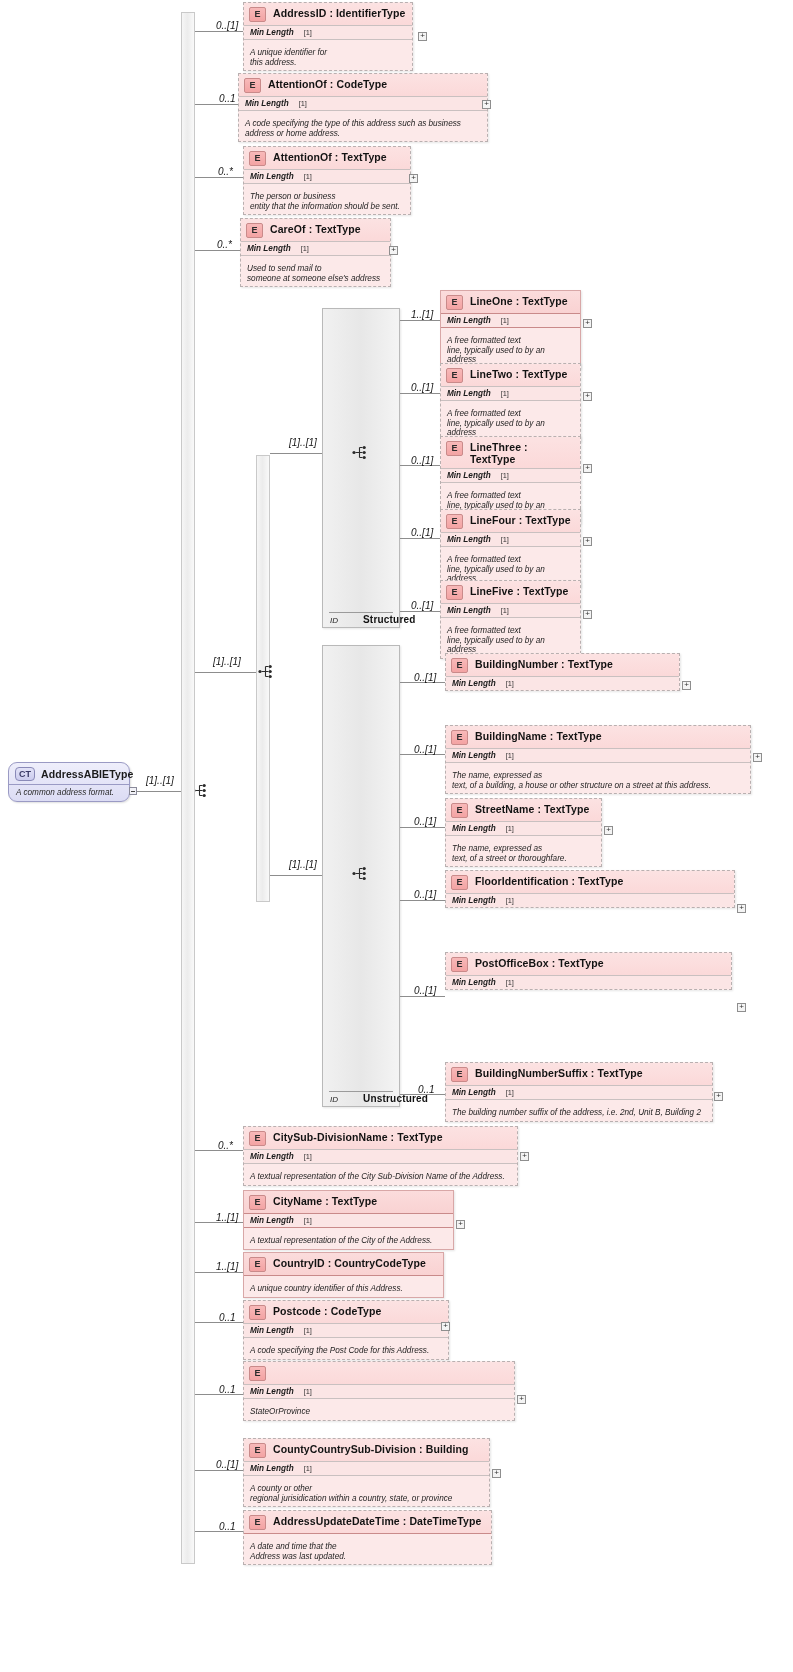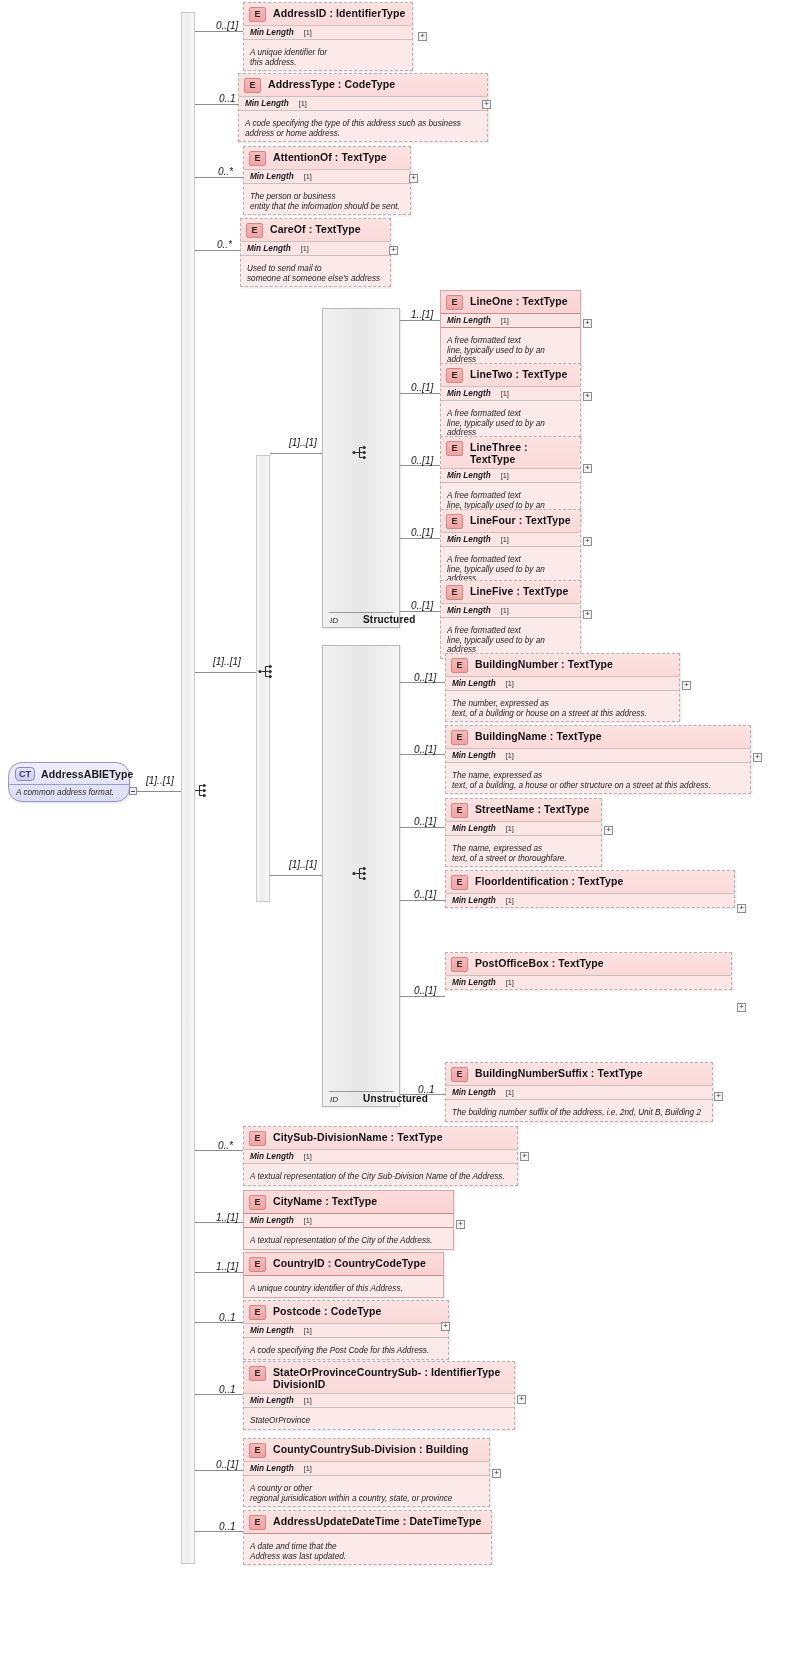--- a/index.html
+++ b/index.html
@@ -1,20 +1,20 @@
 <!DOCTYPE html>
 <html><head>
 <meta charset="utf-8">
 <style>
   html,body{margin:0;padding:0;background:#ffffff;}
   body{font-family:"Liberation Sans","DejaVu Sans",sans-serif;}
   #canvas{position:relative;width:793px;height:1672px;background:#fff;overflow:hidden;}
 
   
-  .ct-box{position:absolute;border:1px solid #9a9ac4;border-radius:14px;
+  .ct-box{position:absolute;border:1px solid #9a9ac4;border-radius:9px;
           background:linear-gradient(to bottom,#eeeefb,#dcdcf4);
           box-shadow:1px 1px 2px rgba(0,0,0,.13);}
   .ct-head{display:flex;align-items:center;gap:6px;padding:4px 8px 3px 6px;}
   .ct-badge{display:inline-block;border:1px solid #8a8ab8;border-radius:4px;
             background:linear-gradient(to bottom,#e2e2f7,#ccccee);
             font-size:9px;font-weight:bold;color:#3a3a66;padding:1px 3px;line-height:10px;}
   .ct-title{font-size:10.5px;font-weight:bold;color:#1b1b1b;letter-spacing:.1px;}
   .ct-doc{border-top:1px solid #9a9ac4;font-size:8.2px;font-style:italic;color:#2a2a2a;padding:3px 7px 4px 7px;}
 
   
@@ -145,21 +145,21 @@
     <div class="doc">A unique identifier for
 this address.</div>
   </div>
   <div class="plus" style="left:418px;top:32px;"></div>
 
   <div class="ln lnh" style="left:195px;top:104px;width:43px;"></div>
   <div class="card" style="left:219px;top:93px;">0..1</div>
   <div class="el opt" style="left:238px;top:73px;width:250px;">
     <div class="hdr">
       <span class="badge">E</span>
-      <span class="name">AddressType : CodeType</span>
+      <span class="name">AttentionOf : CodeType</span>
     </div>
     <div class="facet">
       <span class="fname">Min Length</span>
       <span class="fval">[1]</span>
     </div>
     <div class="doc">A code specifying the type of this address such as business
 address or home address.</div>
   </div>
   <div class="plus" style="left:482px;top:100px;"></div>
 
@@ -279,22 +279,20 @@
   <div class="card" style="left:414px;top:672px;">0..[1]</div>
   <div class="el opt" style="left:445px;top:653px;width:235px;">
     <div class="hdr">
       <span class="badge">E</span>
       <span class="name">BuildingNumber : TextType</span>
     </div>
     <div class="facet">
       <span class="fname">Min Length</span>
       <span class="fval">[1]</span>
     </div>
-    <div class="doc">The number, expressed as
-text, of a building or house on a street at this address.</div>
   </div>
   <div class="plus" style="left:682px;top:681px;"></div>
 
   <div class="ln lnh" style="left:400px;top:754px;width:45px;"></div>
   <div class="card" style="left:414px;top:744px;">0..[1]</div>
   <div class="el opt" style="left:445px;top:725px;width:306px;">
     <div class="hdr">
       <span class="badge">E</span>
       <span class="name">BuildingName : TextType</span>
     </div>
@@ -419,22 +417,20 @@
     </div>
     <div class="doc">A code specifying the Post Code for this Address.</div>
   </div>
   <div class="plus" style="left:441px;top:1322px;"></div>
 
   <div class="ln lnh" style="left:195px;top:1394px;width:48px;"></div>
   <div class="card" style="left:219px;top:1384px;">0..1</div>
   <div class="el opt" style="left:243px;top:1361px;width:272px;">
     <div class="hdr">
       <span class="badge">E</span>
-      <span class="name" style="white-space:pre-line;">StateOrProvinceCountrySub- : IdentifierType
-DivisionID</span>
     </div>
     <div class="facet">
       <span class="fname">Min Length</span>
       <span class="fval">[1]</span>
     </div>
     <div class="doc">StateOrProvince</div>
   </div>
   <div class="plus" style="left:517px;top:1395px;"></div>
 
   <div class="ln lnh" style="left:195px;top:1470px;width:48px;"></div>

